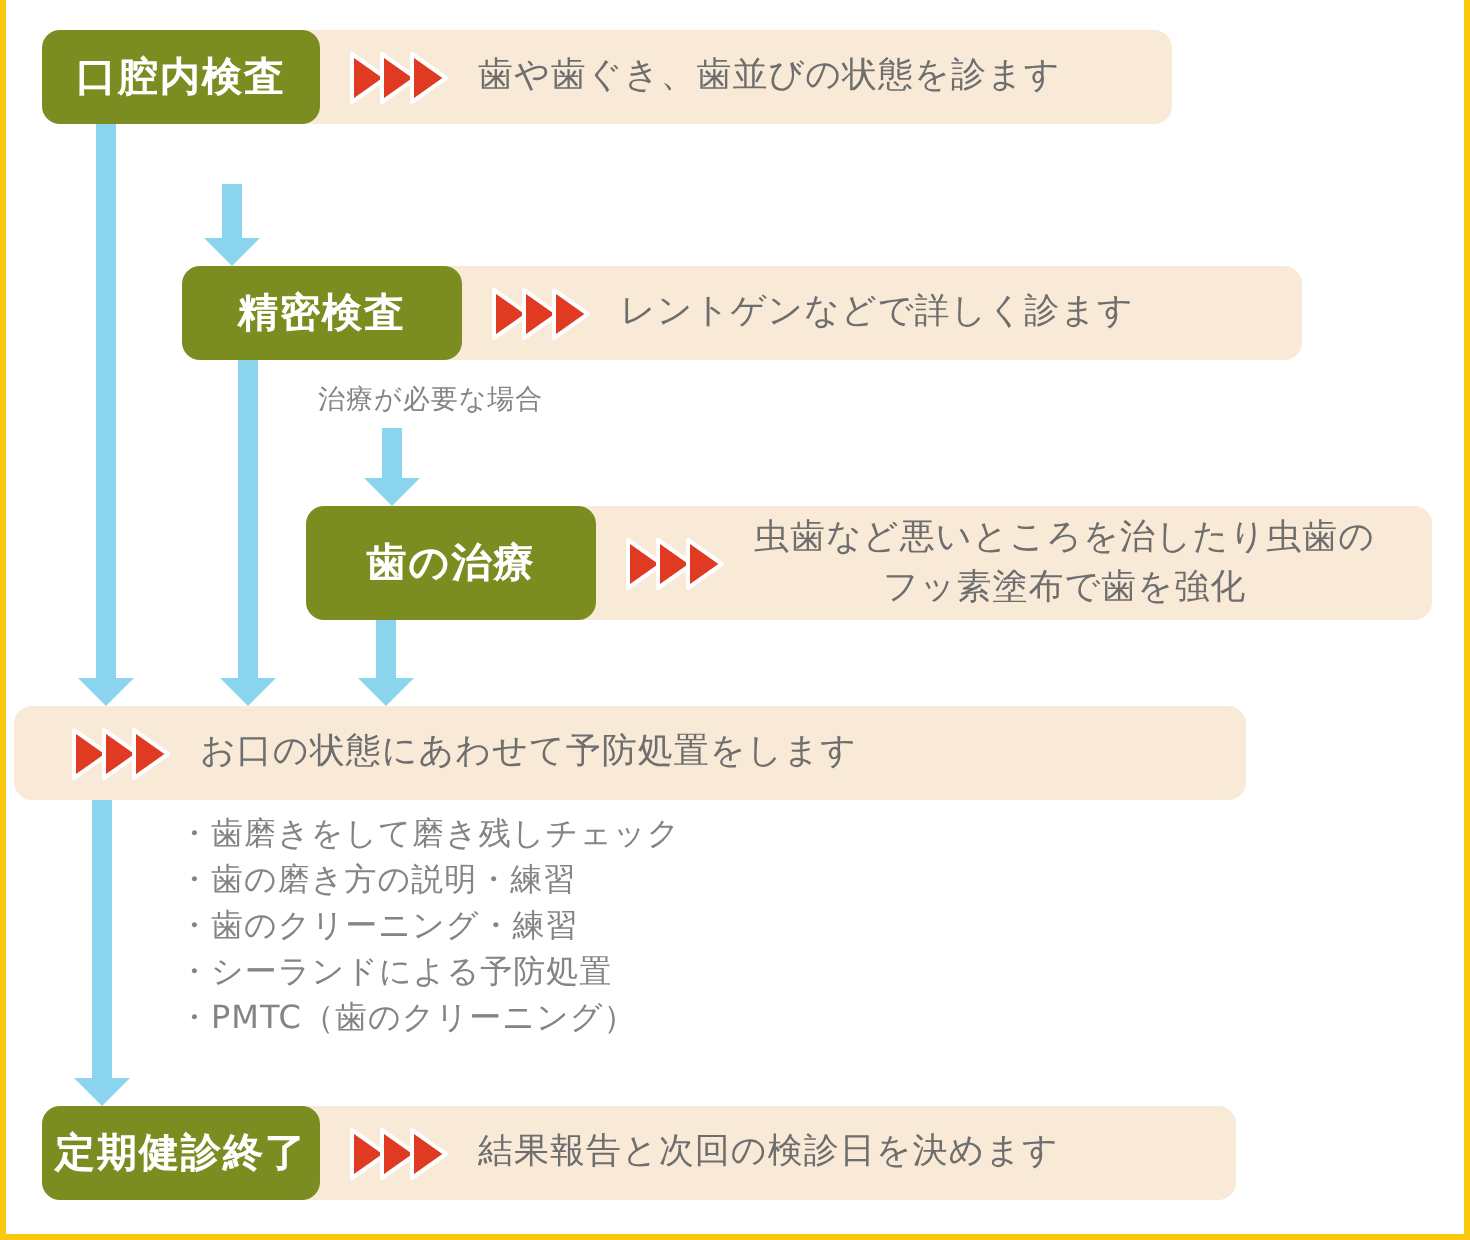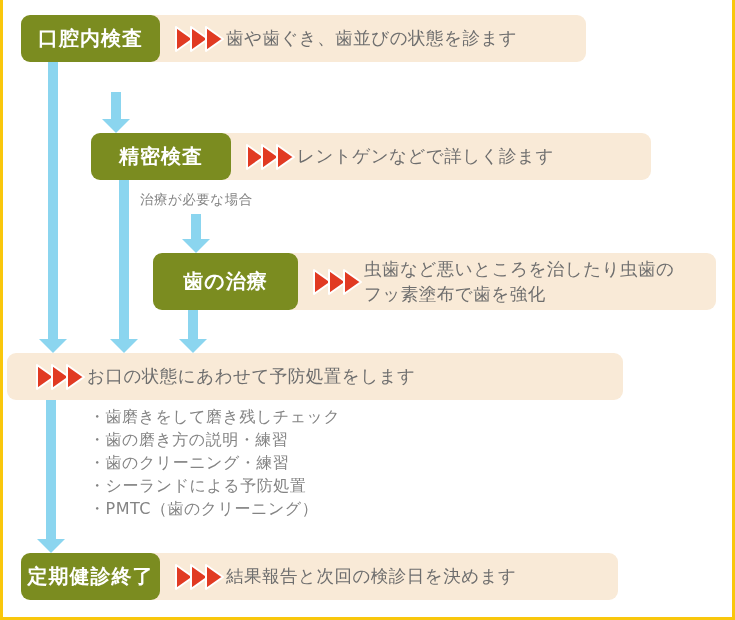--- a/index.html
+++ b/index.html
@@ -18,37 +18,38 @@
   }
   .canvas {
     position:relative;
     width:735px; height:620px;
     background:#fff;
     border-left:3px solid var(--yellow);
     border-right:3px solid var(--yellow);
     border-bottom:3px solid var(--yellow);
     overflow:hidden;
   }
-  .row { position:absolute; display:flex; }
+  .row { position:absolute; display:flex;text-align:center; }
   .step-label {
     position:relative; z-index:2;
     display:flex; align-items:center; justify-content:center;
     background:var(--green); color:#fff;
     font-weight:bold; font-size:20px; letter-spacing:1px;
     border-radius:9px;
     flex-shrink:0;
   }
   .step-desc {
     position:relative; z-index:1;
     flex:1;
     margin-left:-14px;
     background:var(--beige);
     border-radius:9px;
     display:flex; align-items:center;
     padding-left:28px;
+    gap:13px;
   }
   .step-desc .desc-text {
     color:var(--text);
     font-size:17.5px;
     letter-spacing:0.5px;
     line-height:25px;
     white-space:pre-line;
   }
   .tri-icon { flex-shrink:0; display:block; }
   .varrow {
@@ -165,21 +166,21 @@
   <div class="varrow" style="left:176px; top:310px; height:43px">
     <div class="shaft"></div>
     <div class="head"></div>
   </div>
 
   <div class="varrow" style="left:34px; top:400px; height:153px">
     <div class="shaft"></div>
     <div class="head"></div>
   </div>
 
-  <div class="cond-label" style="left:137px; top:191px">治療が必要な場合</div>
+  <div class="cond-label" style="left:156px; top:191px">治療が必要な場合</div>
 
   <ul class="notes" style="left:86px; top:405px">
     <li>・歯磨きをして磨き残しチェック</li>
     <li>・歯の磨き方の説明・練習</li>
     <li>・歯のクリーニング・練習</li>
     <li>・シーランドによる予防処置</li>
     <li>・PMTC（歯のクリーニング）</li>
   </ul>
 
 </div>

